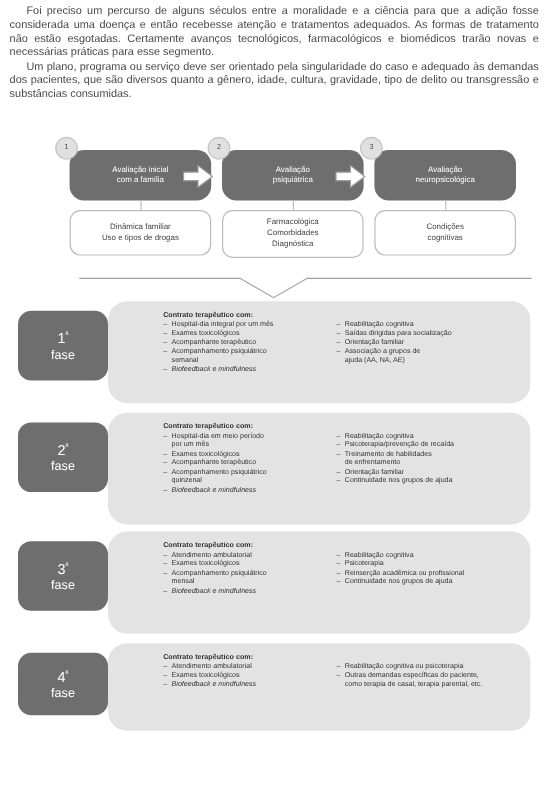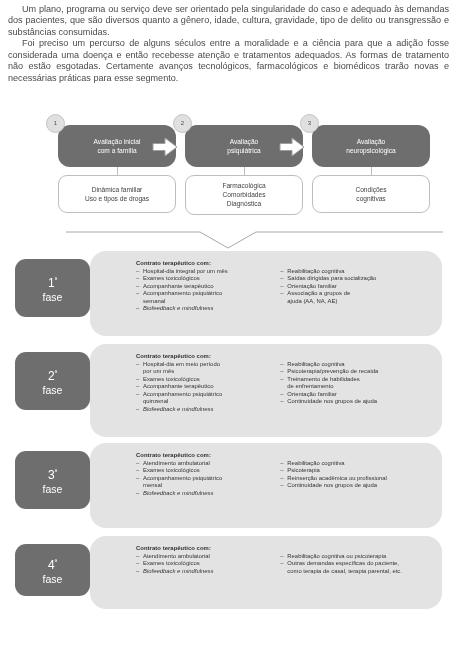--- a/index.html
+++ b/index.html
@@ -166,22 +166,22 @@
   ul.items li .dash{
     position:absolute;left:0;top:0;color:#343434;
   }
   ul.items li.cont{padding-left:7px;}
   .ital{font-style:italic;}
 </style>
 </head>
 <body>
 
 <div class="prose">
+  <p>Foi preciso um percurso de alguns séculos entre a moralidade e a ciência para que a adição fosse considerada uma doença e então recebesse atenção e tratamentos adequados. As formas de tratamento não estão esgotadas. Certamente avanços tecnológicos, farmacológicos e biomédicos trarão novas e necessárias práticas para esse segmento.</p>
   <p>Um plano, programa ou serviço deve ser orientado pela singularidade do caso e adequado às demandas dos pacientes, que são diversos quanto a gênero, idade, cultura, gravidade, tipo de delito ou transgressão e substâncias consumidas.</p>
-  <p>Foi preciso um percurso de alguns séculos entre a moralidade e a ciência para que a adição fosse considerada uma doença e então recebesse atenção e tratamentos adequados. As formas de tratamento não estão esgotadas. Certamente avanços tecnológicos, farmacológicos e biomédicos trarão novas e necessárias práticas para esse segmento.</p>
 </div>
 
 <div class="figure">
 
   <div class="flowrow">
 
     <div class="stage s1">
       <div class="stage-head">
         <span>
           <span class="ht">Avaliação inicial</span>

